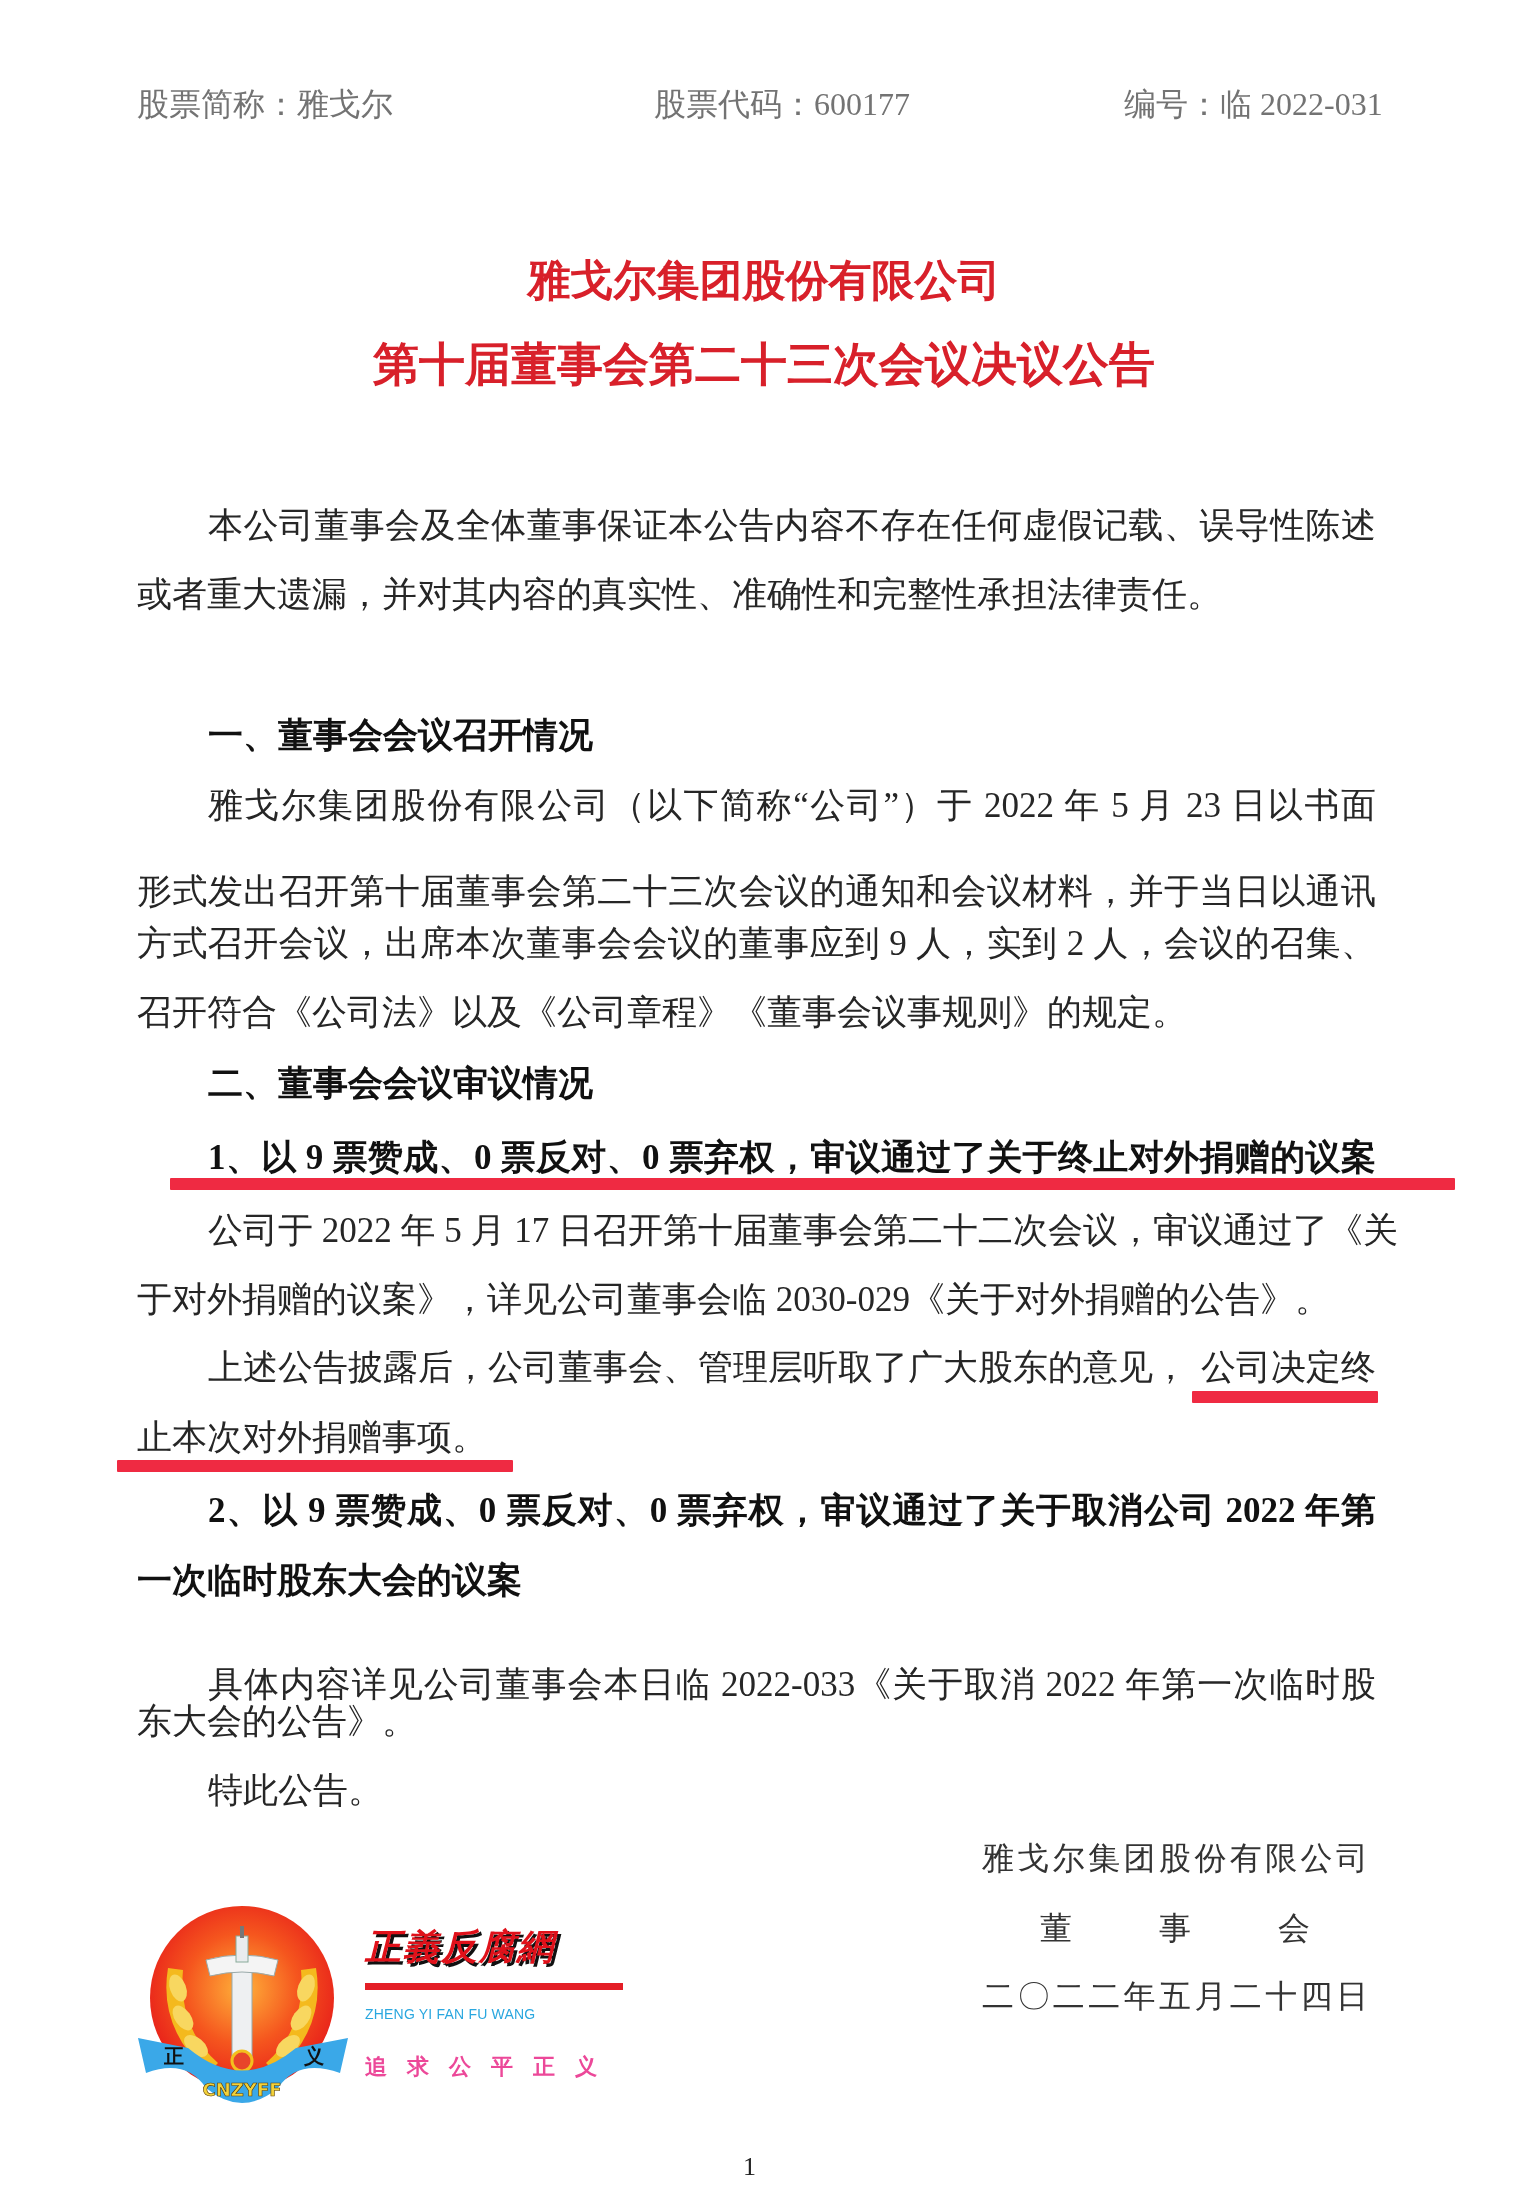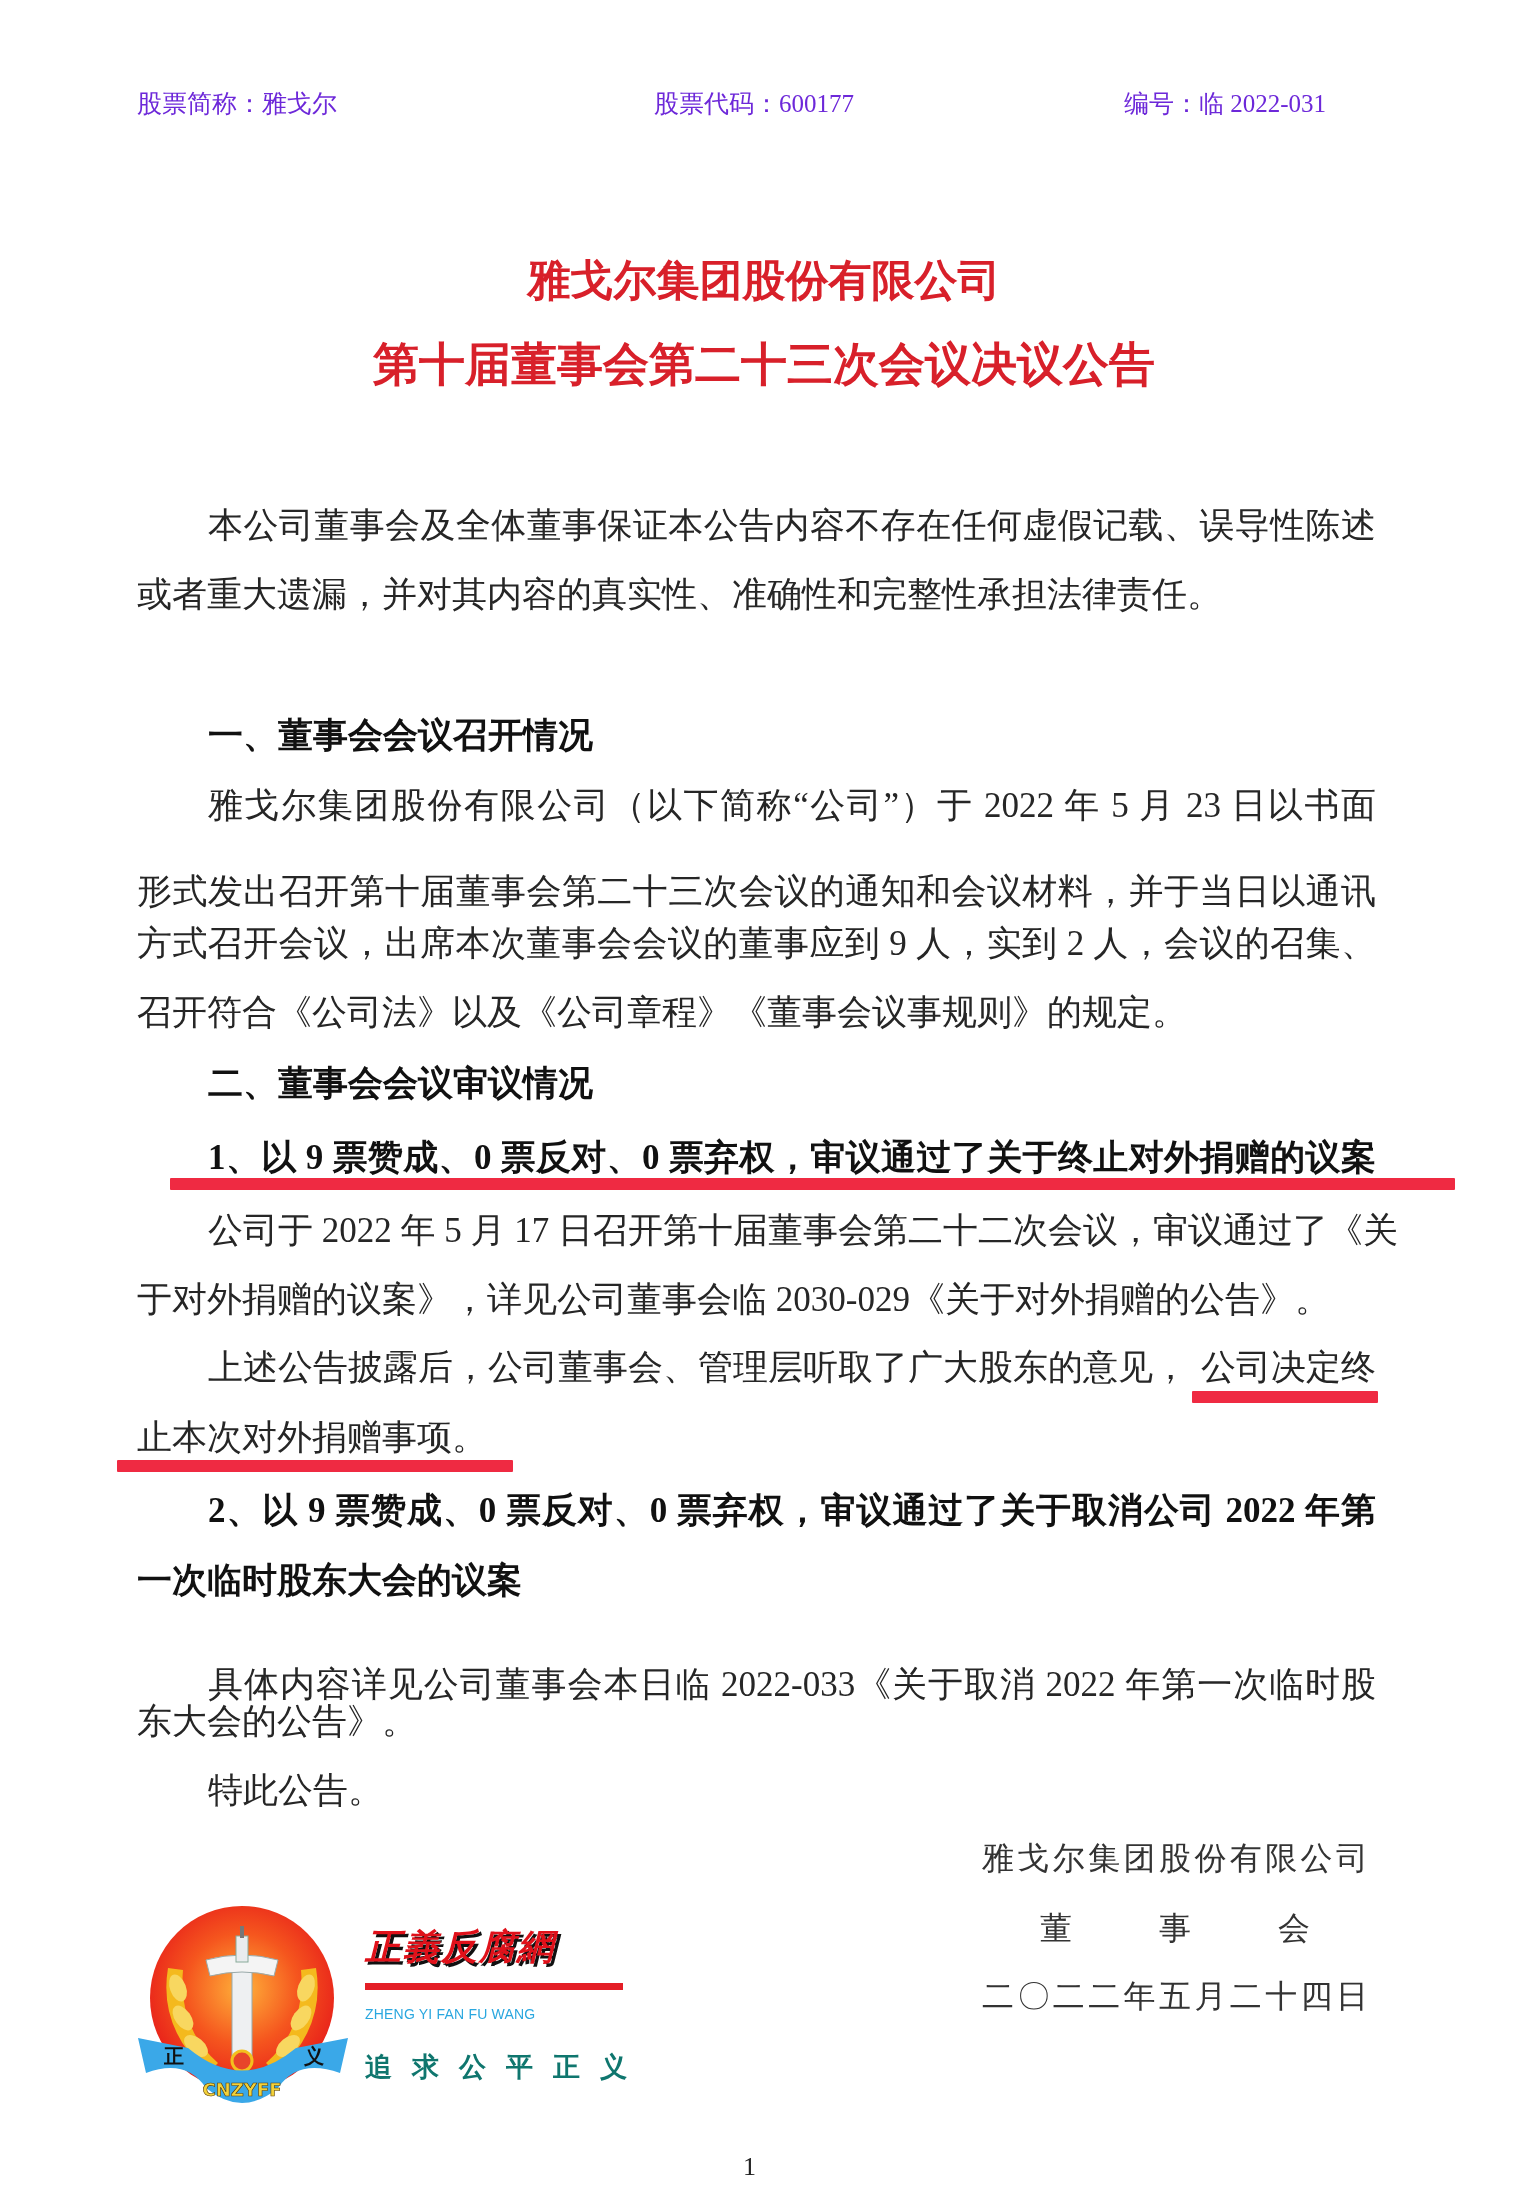--- a/index.html
+++ b/index.html
@@ -1,40 +1,40 @@
 <!DOCTYPE html>
 <html><head>
 <meta charset="utf-8">
 <style>
   html, body { margin: 0; padding: 0; background: #ffffff; }
   body { width: 1528px; height: 2211px; position: relative; overflow: hidden;
          font-family: "Liberation Serif", "DejaVu Serif", serif; color: #1e1e1e; }
   .abs { position: absolute; white-space: nowrap; }
-  .hdr { font-size: 25px; line-height: 40px; top: 84px; color: #6d28d9; }
+  .hdr { font-size: 32px; line-height: 40px; top: 84px; color: #737373; }
   .title { font-family: "DejaVu Sans", "Liberation Sans", sans-serif; font-weight: bold;
            color: #d8202a; left: 0; width: 1528px; text-align: center; white-space: nowrap; }
   .t1 { font-size: 43px; line-height: 52px; top: 254px; letter-spacing: 0px; }
   .t2 { font-size: 46px; line-height: 56px; top: 336px; }
   .line { font-size: 35px; line-height: 40px; height: 40px; color: #262626; }
   .justify { text-align: justify; text-align-last: justify; }
   .bold { font-weight: bold; color: #111; }
   .ul { position: absolute; background: #ef2a42; border-radius: 1px; height: 12px; }
   .sig { font-size: 32px; line-height: 40px; color: #333; }
   
   .logo { position: absolute; left: 128px; top: 1898px; width: 230px; height: 225px; }
   .brand-cn { position: absolute; left: 365px; top: 1918px; width: 258px; font-size: 36px;
               line-height: 56px; font-weight: bold; color: #e0111a; font-style: italic;
               text-shadow: 3px 3px 0 #111; letter-spacing: 2px; white-space: nowrap;
               font-family: "DejaVu Serif", serif; }
   .brand-bar { position: absolute; left: 365px; top: 1983px; width: 258px; height: 7px; background: #e41e26; }
   .brand-en { position: absolute; left: 365px; top: 2000px; width: 258px; font-size: 14px; line-height: 28px;
               color: #2aa7df; font-family: "Liberation Sans", sans-serif; white-space: nowrap;
               letter-spacing: 0.2px; }
-  .brand-slogan { position: absolute; left: 365px; top: 2050px; width: 258px; font-size: 27px; line-height: 34px;
-                  color: #0f766e; font-family: "DejaVu Sans", sans-serif; white-space: nowrap; font-weight: bold;
+  .brand-slogan { position: absolute; left: 365px; top: 2050px; width: 258px; font-size: 22px; line-height: 34px;
+                  color: #ec4899; font-family: "DejaVu Sans", sans-serif; white-space: nowrap; font-weight: bold;
                   letter-spacing: 20px; }
   .pagenum { font-size: 26px; line-height: 30px; top: 2152px; left: 743px; color: #222; }
 </style>
 </head>
 <body>
 
 <div class="abs hdr" style="left:137px;">股票简称：雅戈尔</div>
 <div class="abs hdr" style="left:654px;">股票代码：600177</div>
 <div class="abs hdr" style="left:1124px;">编号：临 2022-031</div>
 

